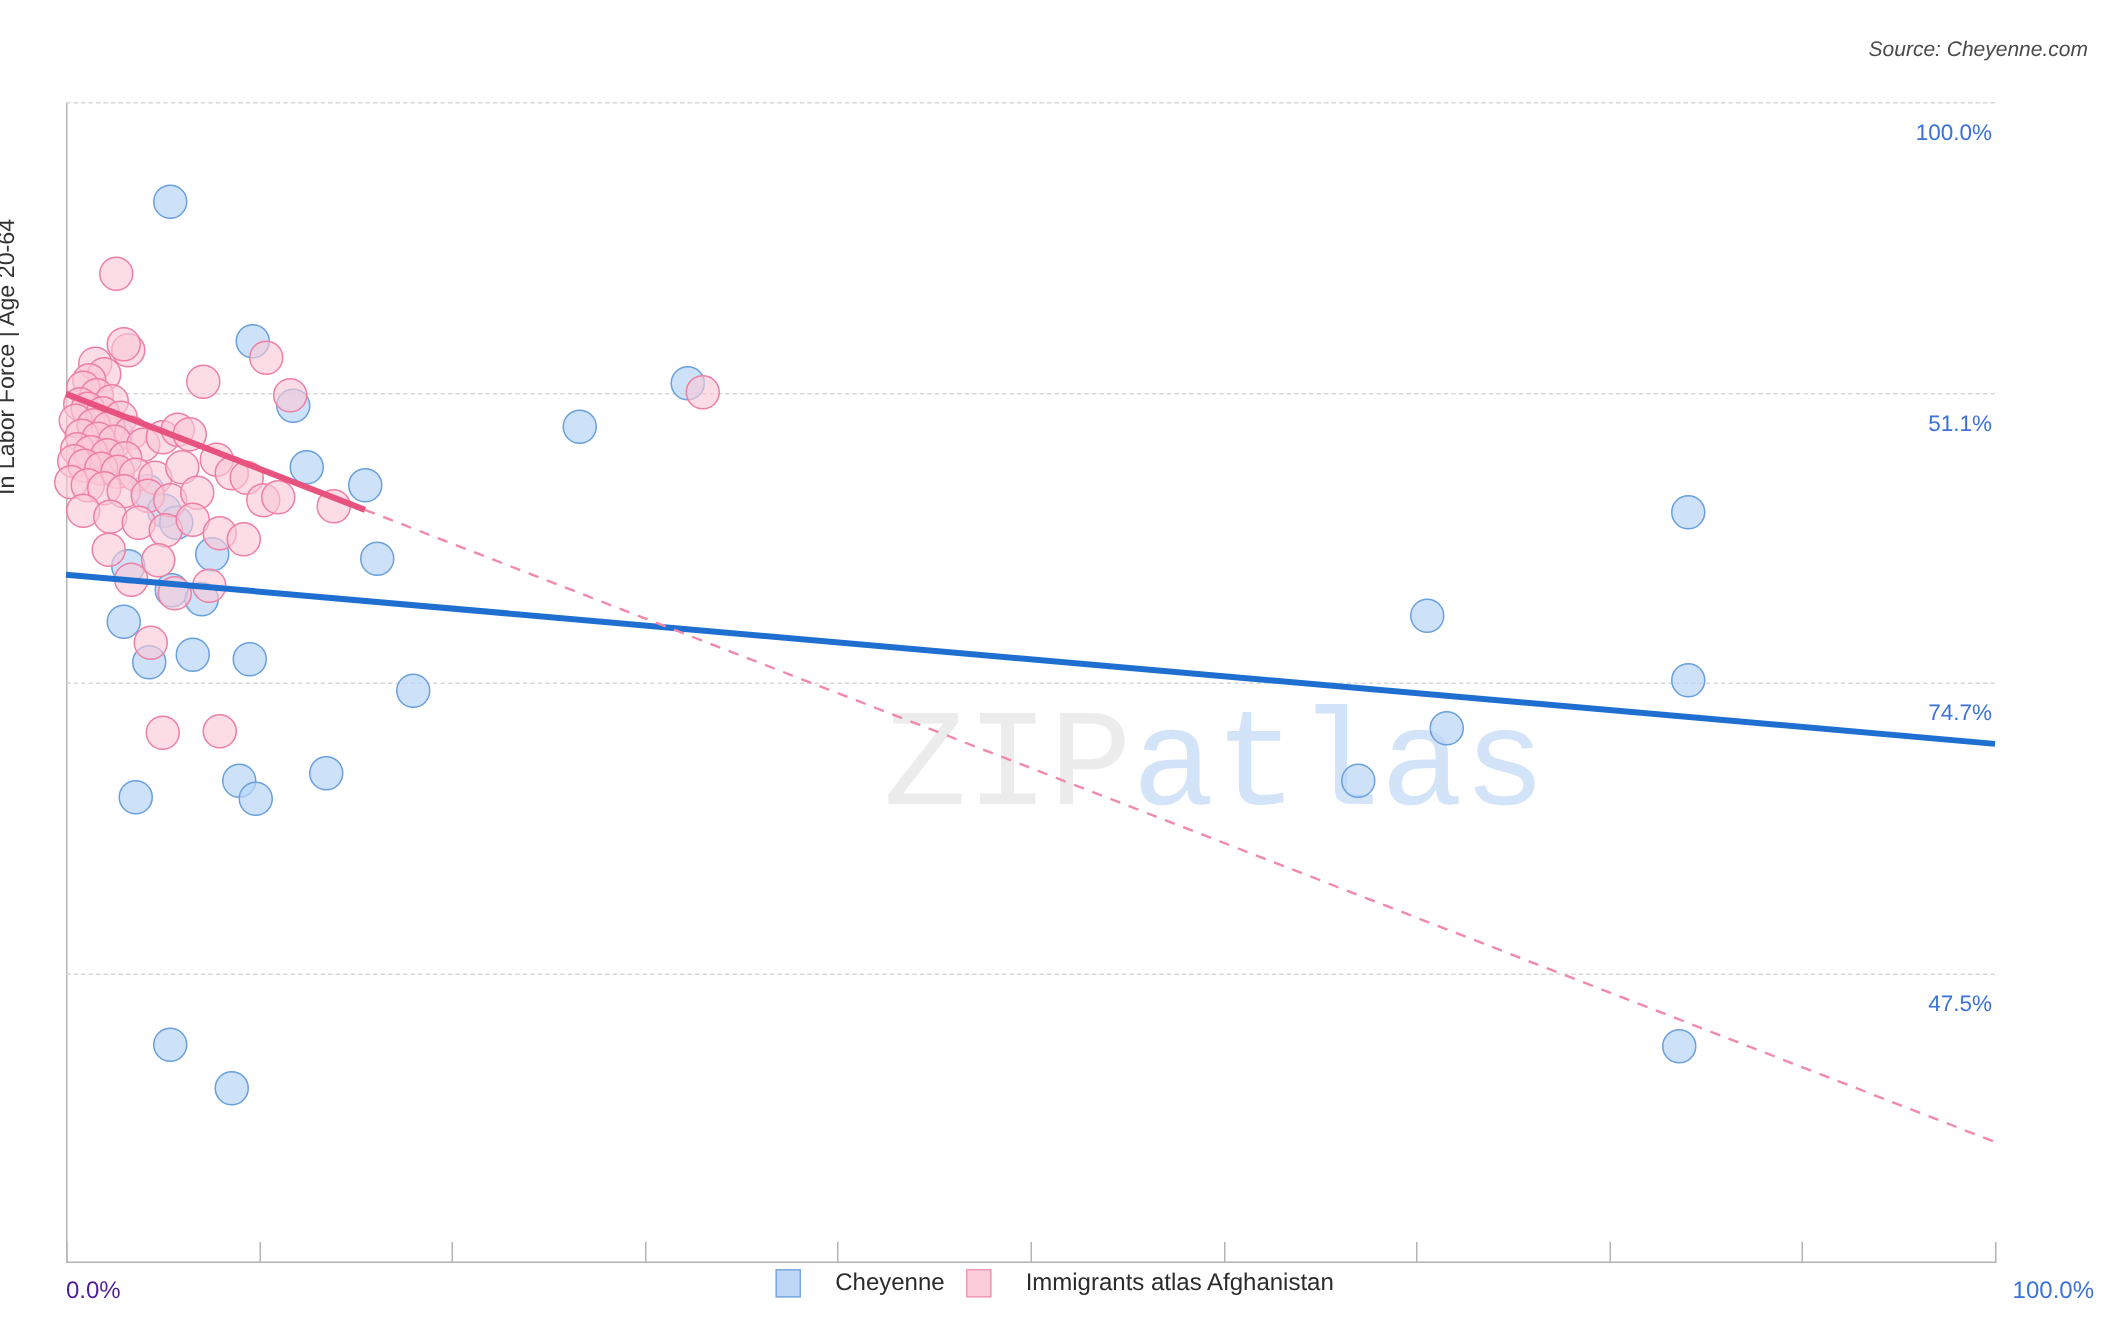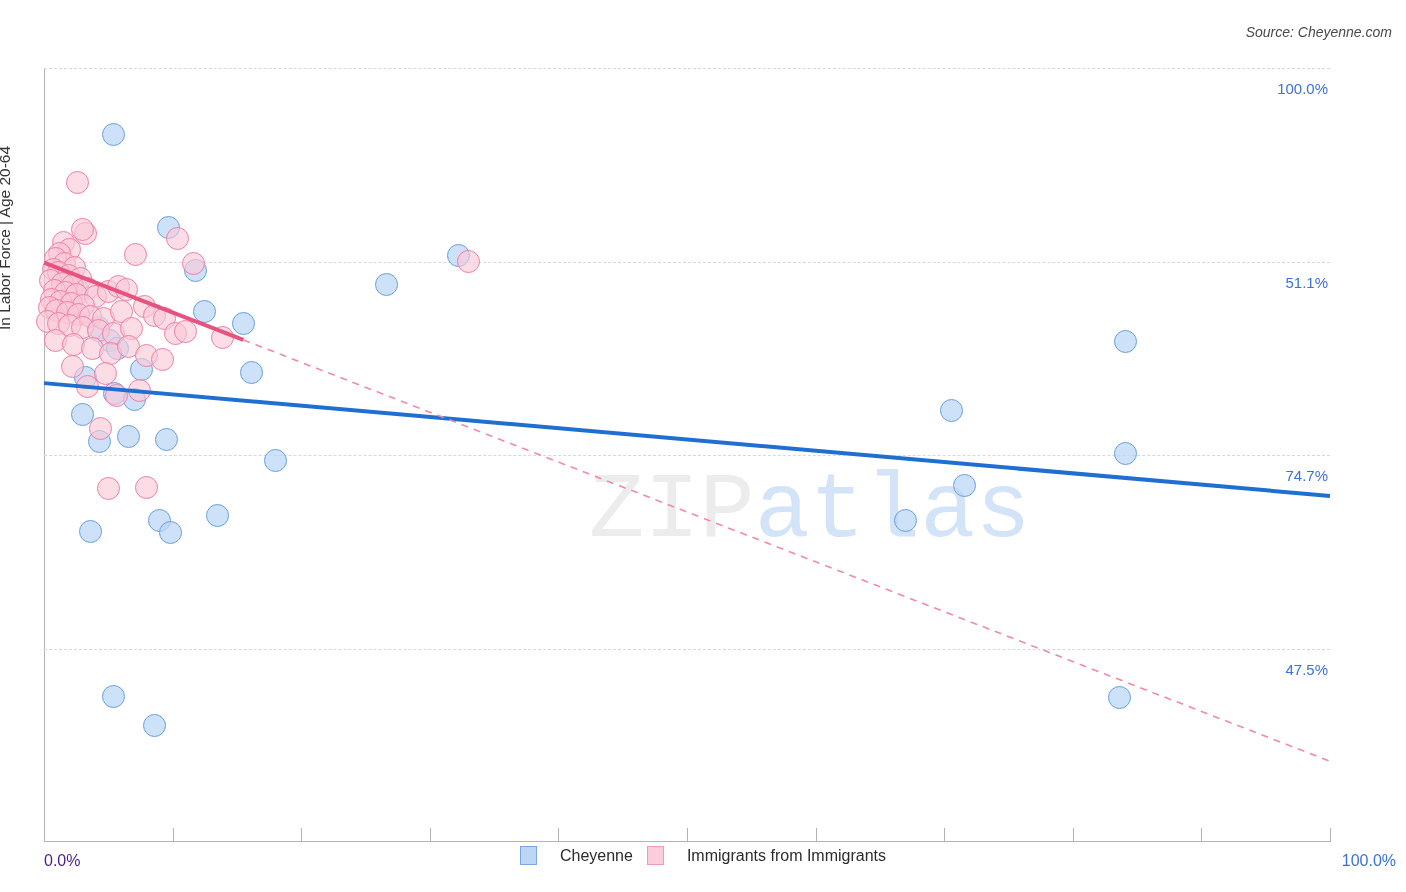--- a/index.html
+++ b/index.html
@@ -286,17 +286,17 @@
   <div class="xlabel-right">100.0%</div>
 
 
   <div class="blegend">
     <div class="bitem">
       <span class="bsw blue"></span>
       <span class="btxt">Cheyenne</span>
     </div>
     <div class="bitem">
       <span class="bsw pink"></span>
-      <span class="btxt">Immigrants from Immigrants</span>
+      <span class="btxt">Immigrants atlas Afghanistan</span>
     </div>
   </div>
 
 </div>
 
 </body></html>

